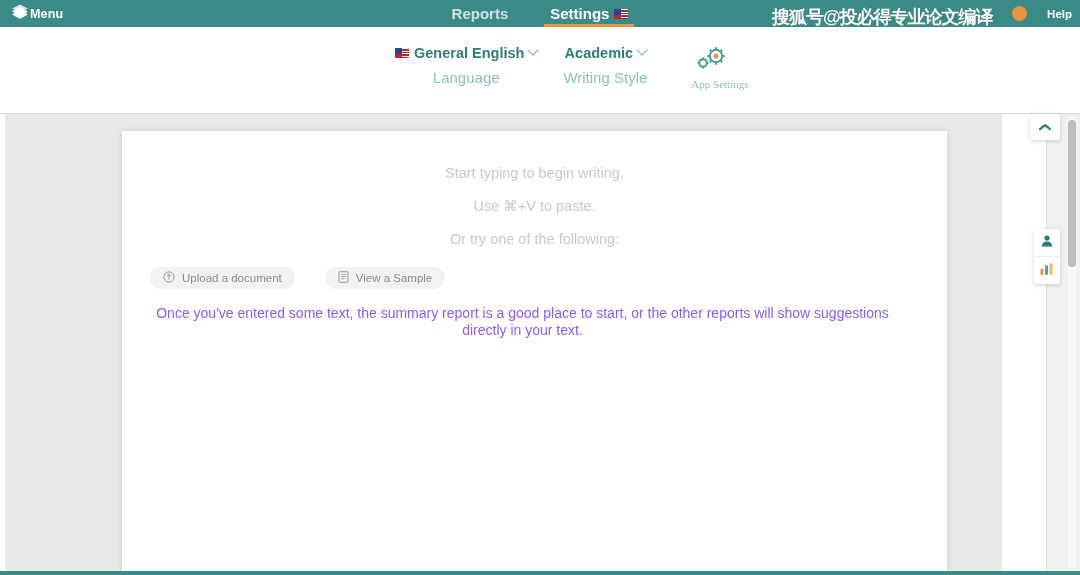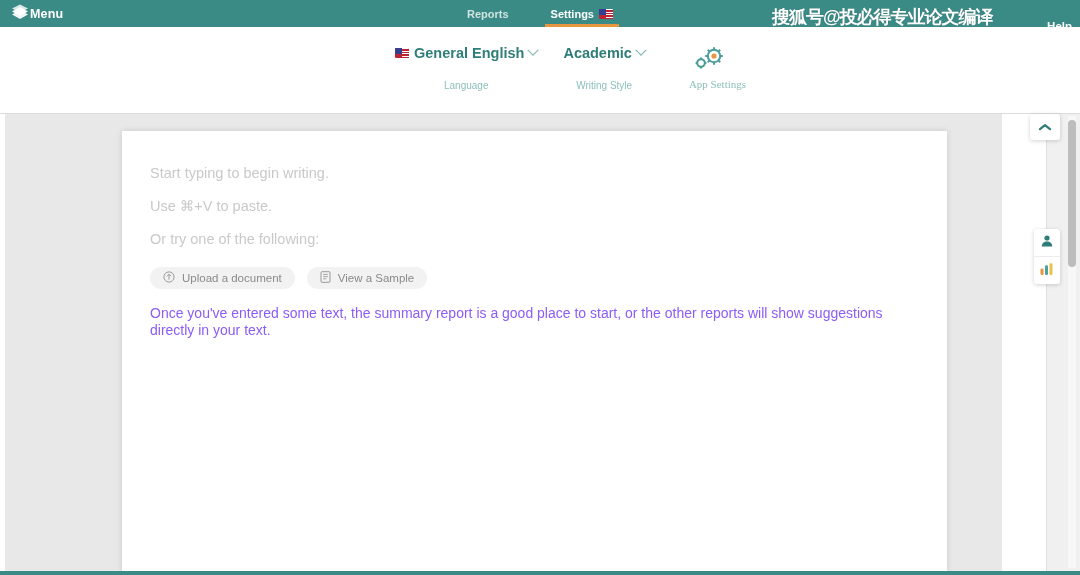--- a/index.html
+++ b/index.html
@@ -50,21 +50,21 @@
     pointer-events: none;
   }
   .topnav > * { pointer-events: auto; }
   .nav-tab {
     position: relative;
     height: 27px;
     display: flex;
     align-items: center;
     gap: 5px;
     color: #cfe3e1;
-    font-size: 11px;
+    font-size: 15px;
     font-weight: bold;
     padding: 0 6px;
     box-sizing: border-box;
   }
   .nav-tab.active { color: #ffffff; }
   .nav-tab.active::after {
     content: "";
     position: absolute;
     left: 0; right: 0; bottom: 0;
     height: 3px;
@@ -97,21 +97,20 @@
       #bb2533 1.2px, #bb2533 2.6px);
   }
 
   .help-area {
     position: absolute;
     right: 8px; top: 0;
     height: 27px;
     display: flex;
     align-items: center;
     gap: 20px;
-    flex-direction: column;
   }
   .help-dot {
     width: 15px; height: 15px;
     border-radius: 50%;
     background: #e8953f;
   }
   .help-label {
     color: #ffffff;
     font-size: 11.5px;
     font-weight: bold;
@@ -163,23 +162,23 @@
     white-space: nowrap;
   }
   .caret {
     display: inline-block;
     width: 7px; height: 7px;
     border-right: 1.6px solid #7fb3af;
     border-bottom: 1.6px solid #7fb3af;
     transform: rotate(45deg) translate(-2px,-2px);
   }
   .setting-label {
-    margin-top: 19px;
+    margin-top: 8px;
     color: #8bbfbb;
-    font-size: 10px;
+    font-size: 15px;
     white-space: nowrap;
   }
   .appsettings-item {
     display: flex;
     flex-direction: column;
     align-items: flex-start;
     margin-left: 18px;
     font-family: Liberation Serif, serif;
   }
   .appsettings-label {
@@ -188,20 +187,21 @@
     margin-top: 1px;
   }
 
   
   .main {
     position: absolute;
     top: 114px; left: 0;
     width: 1002px;
     height: 458px;
     background: #e8e8e8;
+    text-align: center;
   }
   .left-strip {
     position: absolute;
     left: 0; top: 0;
     width: 5px; height: 458px;
     background: #ffffff;
   }
   .doc-panel {
     position: absolute;
     left: 122px; top: 17px;
@@ -214,21 +214,21 @@
     padding: 34px 28px 0 28px;
   }
   .hint-line {
     color: #c9c9c9;
     font-size: 14.5px;
     margin-bottom: 17px;
   }
   .hint-line:nth-of-type(3) { margin-bottom: 16px; }
   .pill-row {
     display: flex;
-    gap: 12px;
+    gap: 30px;
     margin-top: 20px;
   }
   .pill {
     display: inline-flex;
     align-items: center;
     gap: 7px;
     height: 22px;
     padding: 0 13px;
     border-radius: 11px;
     background: #f2f2f2;

